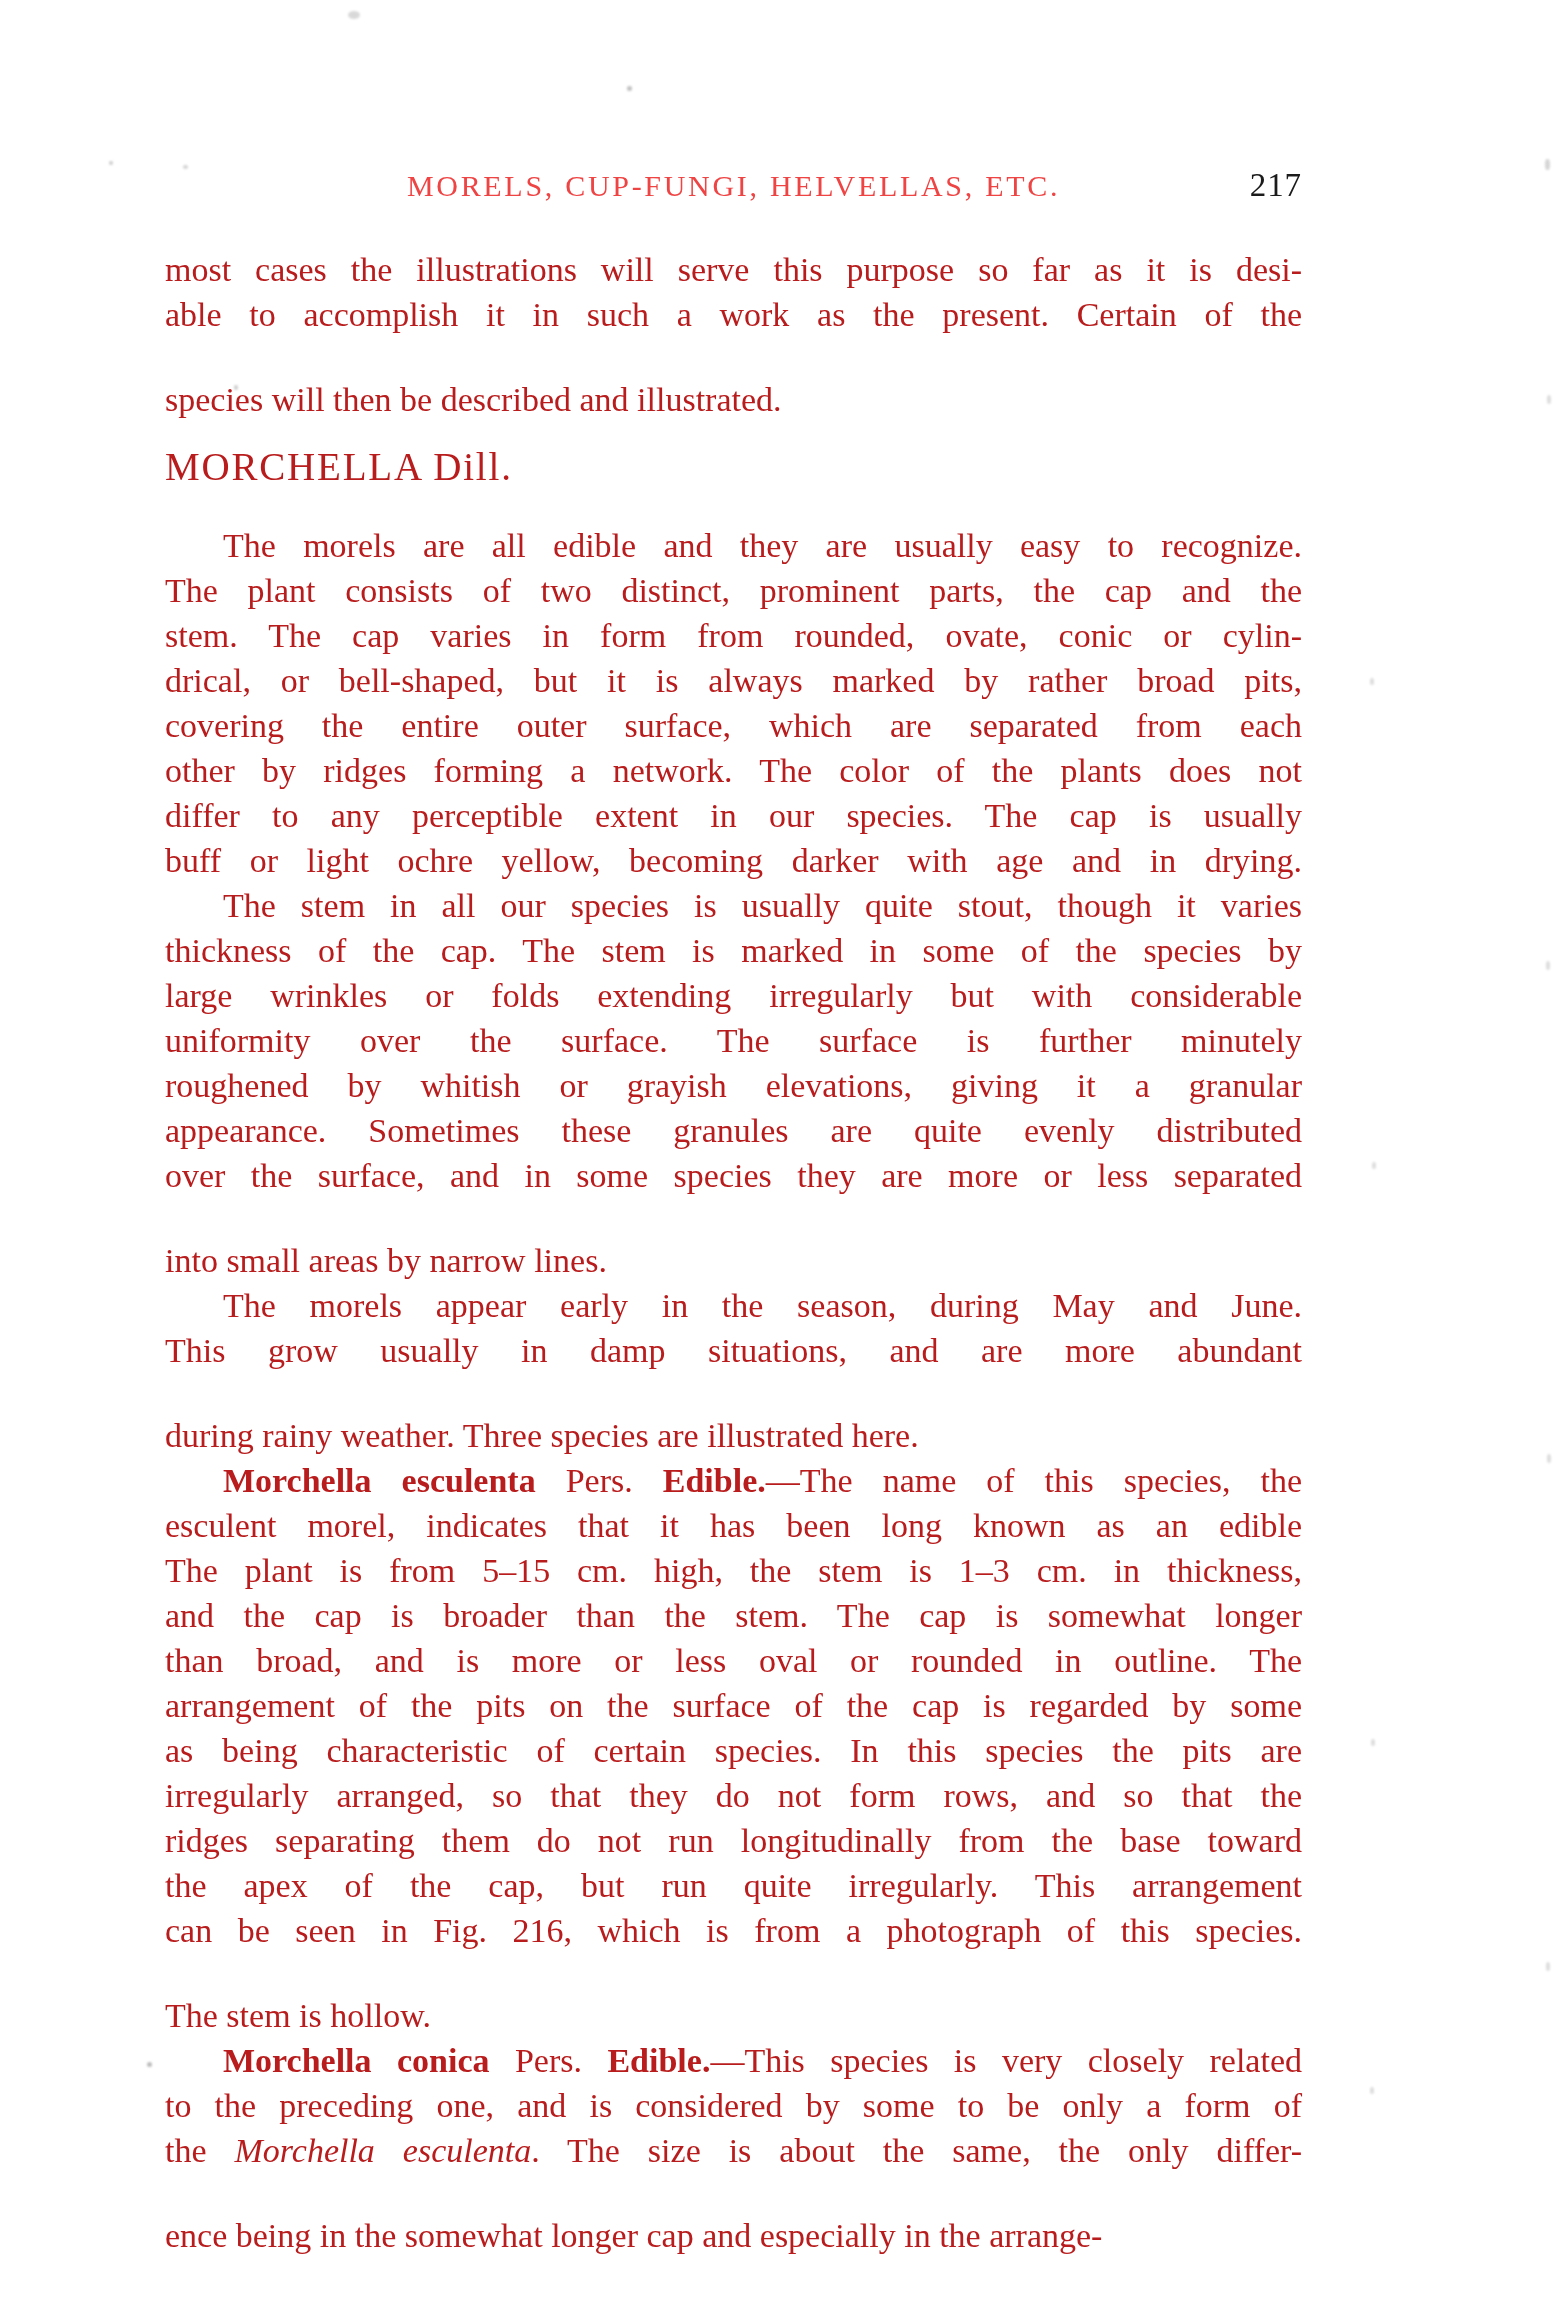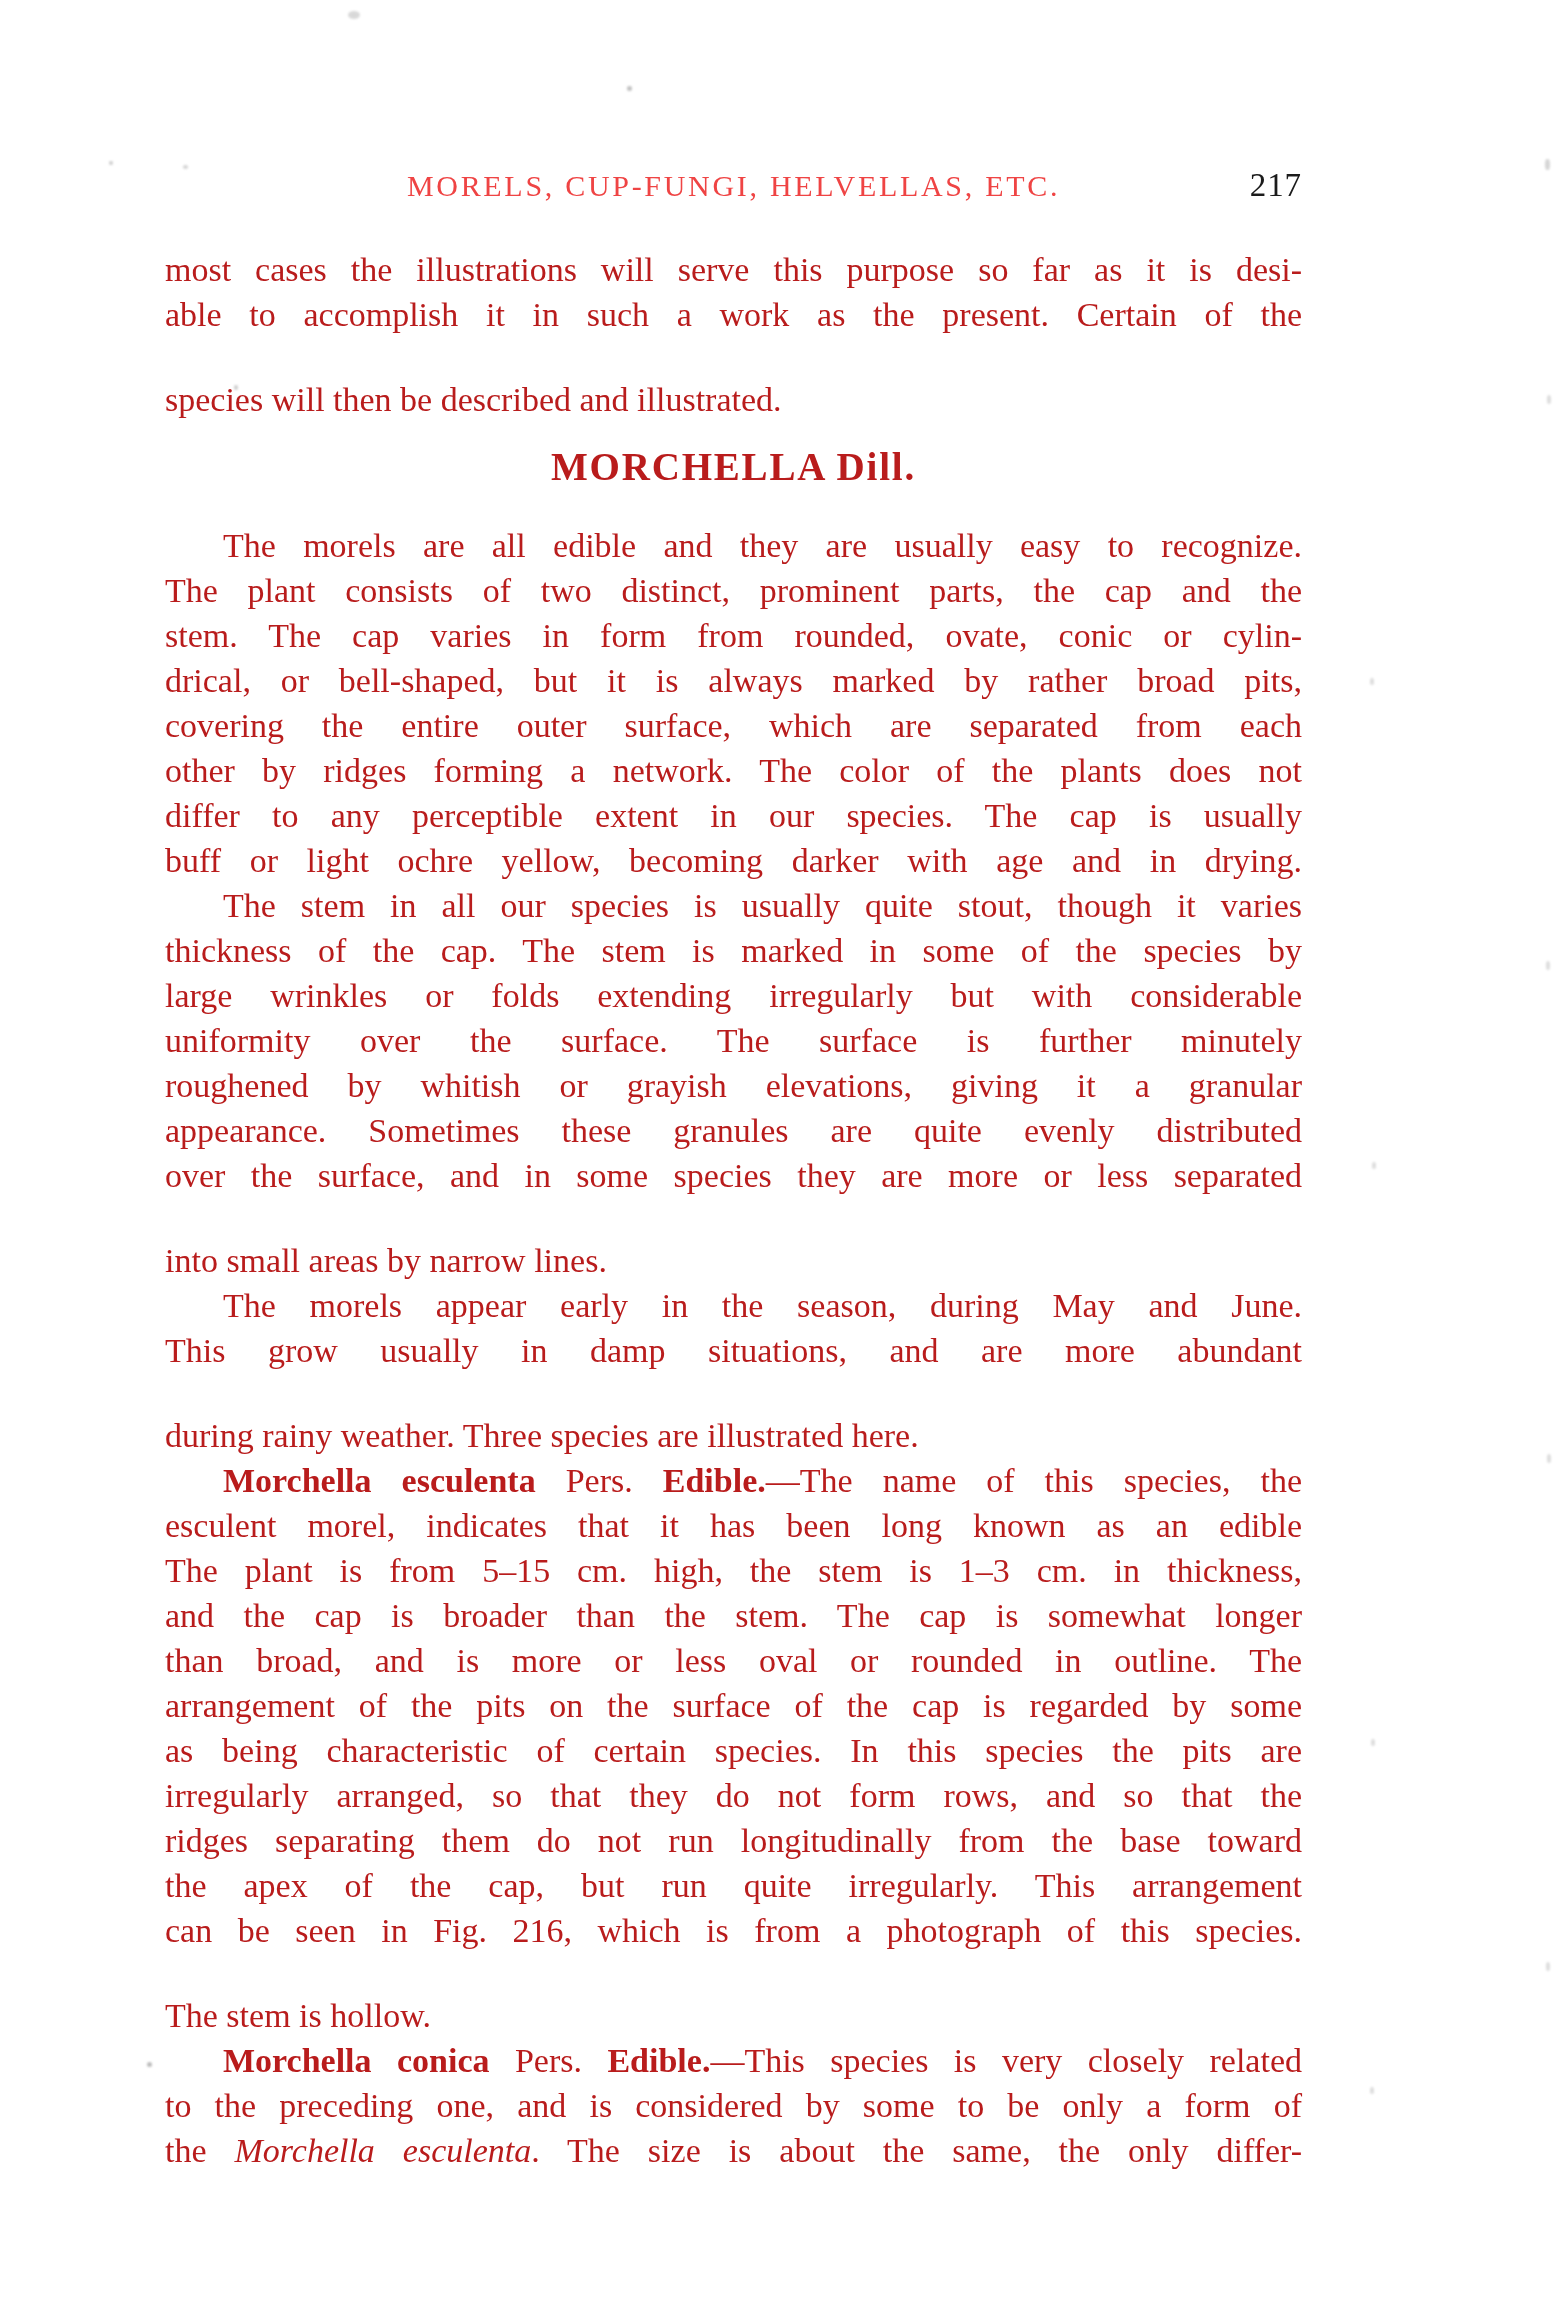--- a/index.html
+++ b/index.html
@@ -52,23 +52,22 @@
     margin-top: 40px;
   }
   .ln.ind { text-indent: 58px; }
   .b { font-weight: bold; }
   .i { font-style: italic; }
 
   .section-heading {
     font-size: 39px;
     line-height: 50px;
     margin: 19.6px 0 31px 0;
-    text-align: center;
     letter-spacing: 1.8px;
-    font-weight: bold;
+    font-weight: normal;
   }
 
   
   .spk {
     position: absolute;
     background: #777777;
     border-radius: 50%;
     filter: blur(0.9px);
   }
 </style>
@@ -132,20 +131,21 @@
       <div class="ln">ridges separating them do not run longitudinally from the base toward</div>
       <div class="ln">the apex of the cap, but run quite irregularly.  This arrangement</div>
       <div class="ln">can be seen in Fig. 216, which is from a photograph of this species.</div>
       <div class="ln last">The stem is hollow.</div>
     </div>
 
     <div class="para">
       <div class="ln ind"><span class="b">Morchella conica</span><span> Pers. </span><span class="b">Edible.</span><span>—This species is very closely related</span></div>
       <div class="ln">to the preceding one, and is considered by some to be only a form of</div>
       <div class="ln"><span>the </span><span class="i">Morchella esculenta</span><span>.  The size is about the same, the only differ-</span></div>
+      <div class="ln last">ence being in the somewhat longer cap and especially in the arrange-</div>
     </div>
 
   </div>
 
   <div>
     <span class="spk" style="left:348px;top:10.7px;width:11.6px;height:8px;opacity:.28"></span>
     <span class="spk" style="left:627px;top:86px;width:4.5px;height:4.5px;opacity:.45"></span>
     <span class="spk" style="left:109px;top:161px;width:3.6px;height:3.6px;opacity:.35"></span>
     <span class="spk" style="left:183px;top:165px;width:4.5px;height:3.6px;opacity:.3"></span>
     <span class="spk" style="left:234px;top:385px;width:3.6px;height:4.5px;opacity:.35"></span>

